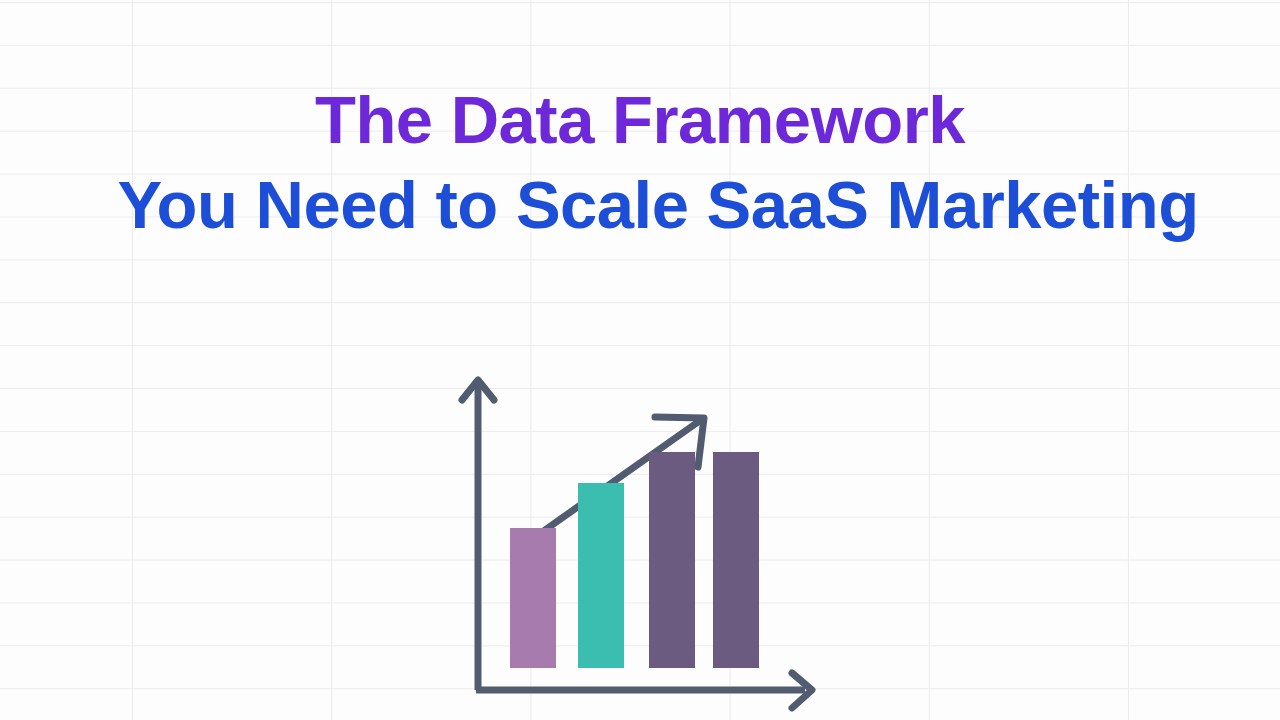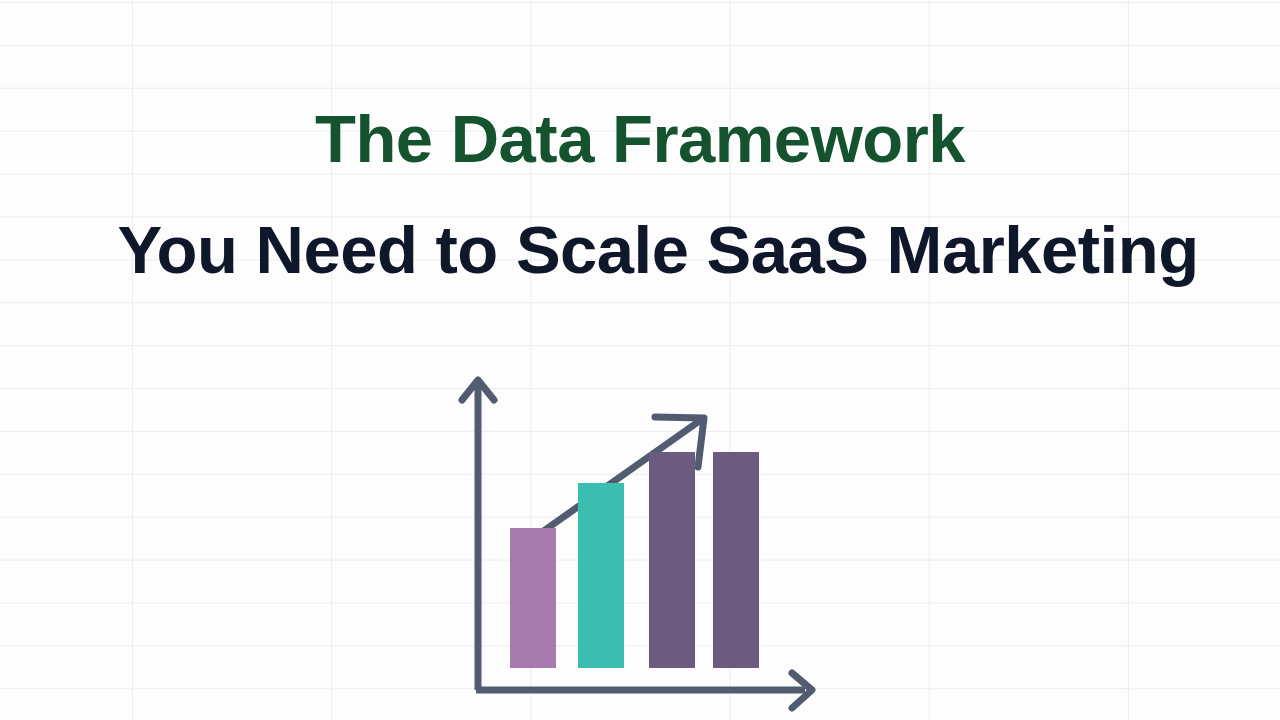--- a/index.html
+++ b/index.html
@@ -34,28 +34,27 @@
   }
   .title-line {
     display: block;
     line-height: 1.0;
     letter-spacing: -0.5px;
     white-space: nowrap;
   }
   #title-main {
     font-size: 67px;
     font-weight: bold;
-    color: #14532d;
-    margin-top: 19px;
+    color: #6d28d9;
   }
   #title-sub {
     font-size: 67px;
     font-weight: bold;
-    color: #0f172a;
-    margin-top: 44px;
+    color: #1d4ed8;
+    margin-top: 18px;
     padding-left: 36px;
   }
   #chart-wrap {
     position: absolute;
     left: 440px;
     top: 360px;
     width: 400px;
     height: 360px;
   }
   #chart-svg { display: block; }

